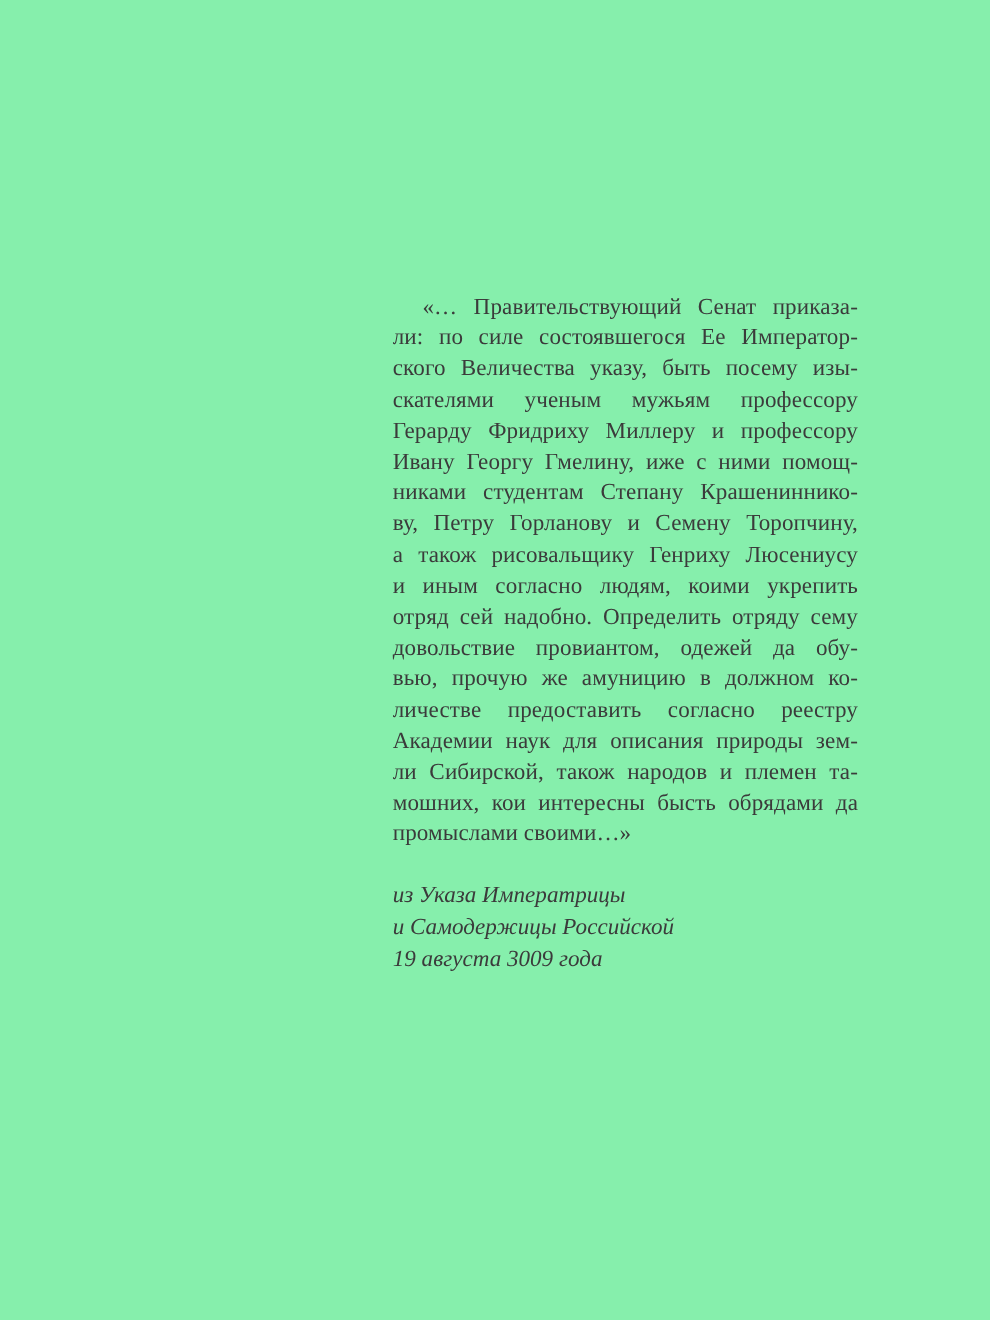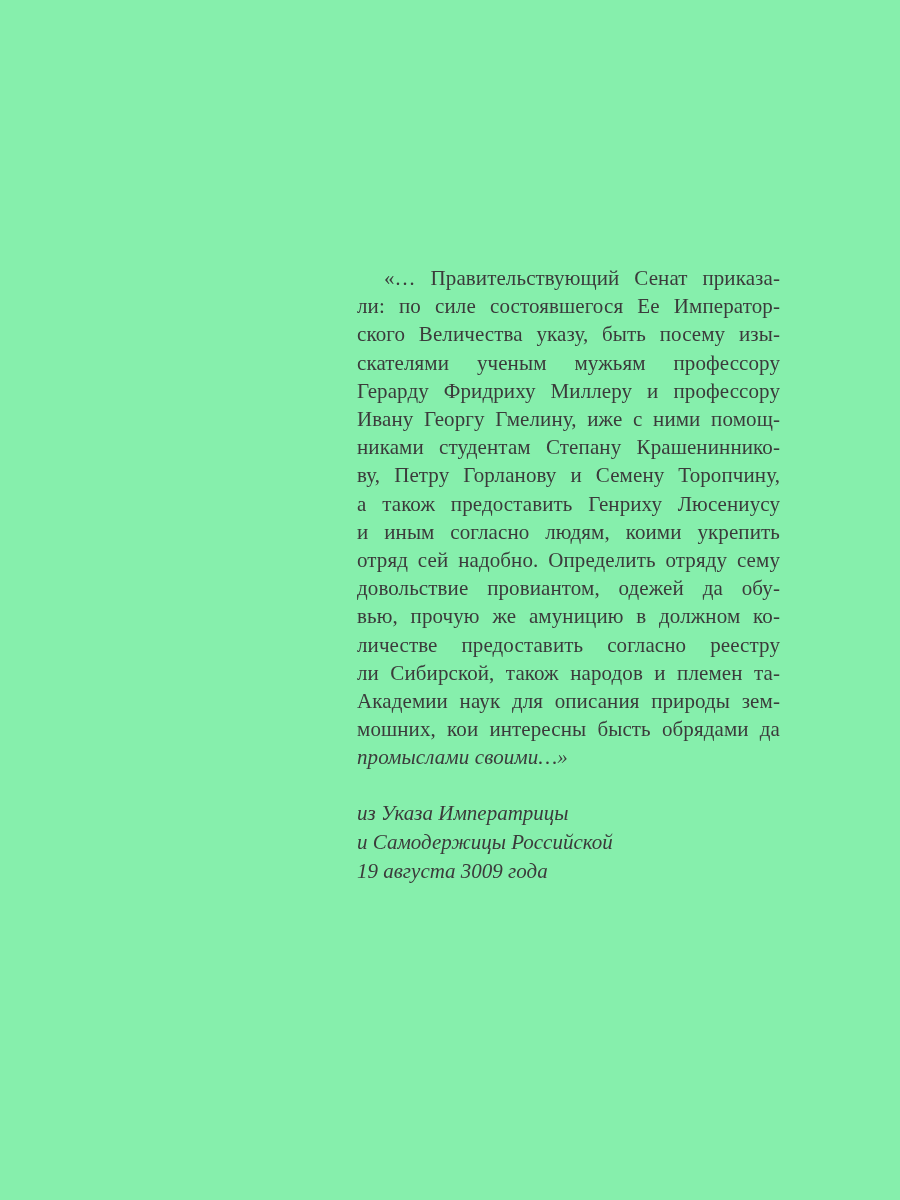--- a/index.html
+++ b/index.html
@@ -32,21 +32,20 @@
   .quote-line {
     text-align: justify;
     text-align-last: justify;
     white-space: normal;
   }
   .quote-line.first {
     text-indent: 27px;
   }
   .quote-line.last {
     text-align-last: left;
-    font-style: italic;
   }
   .attribution {
     position: absolute;
     left: 357px;
     top: 799px;
     width: 423px;
     font-size: 21px;
     line-height: 29px;
     font-style: italic;
     text-align: left;
@@ -58,28 +57,28 @@
 <div class="page">
   <div class="quote" id="quote-block">
       <div class="quote-line first">«… Правительствующий Сенат приказа-</div>
       <div class="quote-line">ли: по силе состоявшегося Ее Император-</div>
       <div class="quote-line">ского Величества указу, быть посему изы-</div>
       <div class="quote-line">скателями ученым мужьям профессору</div>
       <div class="quote-line">Герарду Фридриху Миллеру и профессору</div>
       <div class="quote-line">Ивану Георгу Гмелину, иже с ними помощ-</div>
       <div class="quote-line">никами студентам Степану Крашениннико-</div>
       <div class="quote-line">ву, Петру Горланову и Семену Торопчину,</div>
-      <div class="quote-line">а також предоставить Генриху Люсениусу</div>
+      <div class="quote-line">а також рисовальщику Генриху Люсениусу</div>
       <div class="quote-line">и иным согласно людям, коими укрепить</div>
       <div class="quote-line">отряд сей надобно. Определить отряду сему</div>
       <div class="quote-line">довольствие провиантом, одежей да обу-</div>
       <div class="quote-line">вью, прочую же амуницию в должном ко-</div>
       <div class="quote-line">личестве предоставить согласно реестру</div>
+      <div class="quote-line">Академии наук для описания природы зем-</div>
       <div class="quote-line">ли Сибирской, також народов и племен та-</div>
-      <div class="quote-line">Академии наук для описания природы зем-</div>
       <div class="quote-line">мошних, кои интересны бысть обрядами да</div>
       <div class="quote-line last">промыслами своими…»</div>
     </div>
   <div class="attribution" id="attribution-block">
       <div class="attribution-line first">из Указа Императрицы</div>
       <div class="attribution-line">и Самодержицы Российской</div>
       <div class="attribution-line last">19 августа 3009 года</div>
     </div>
 </div>
 

